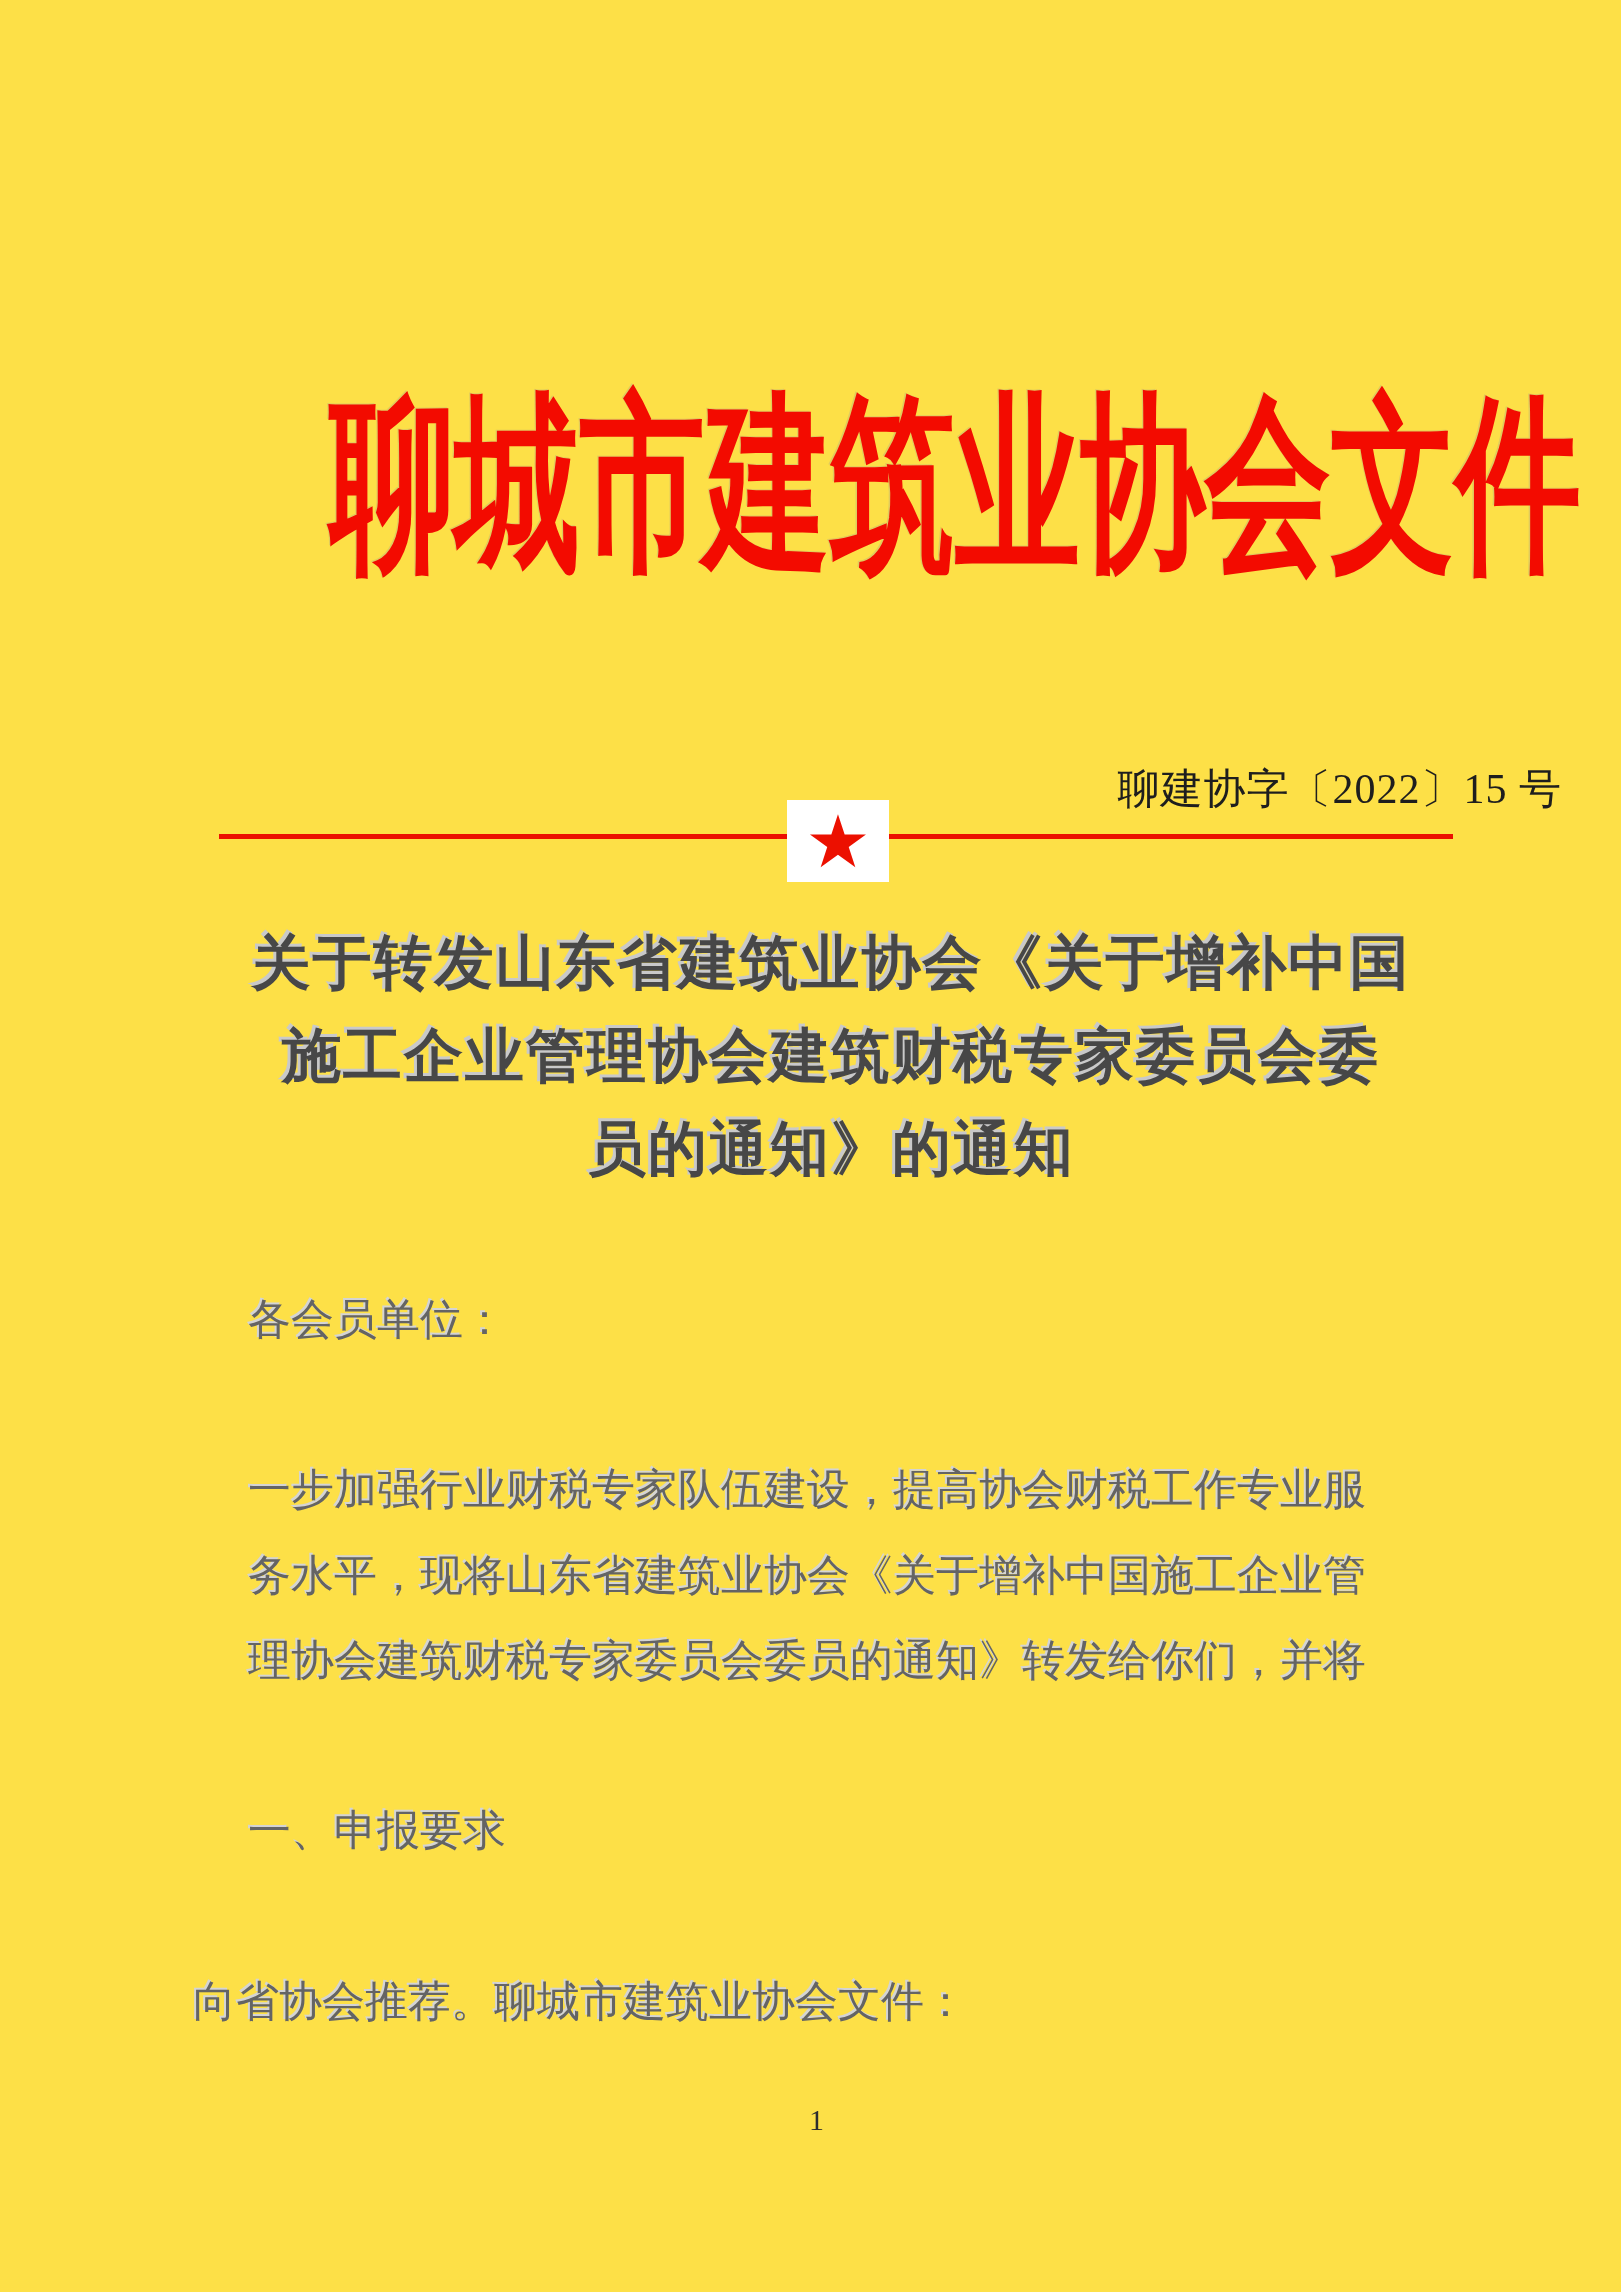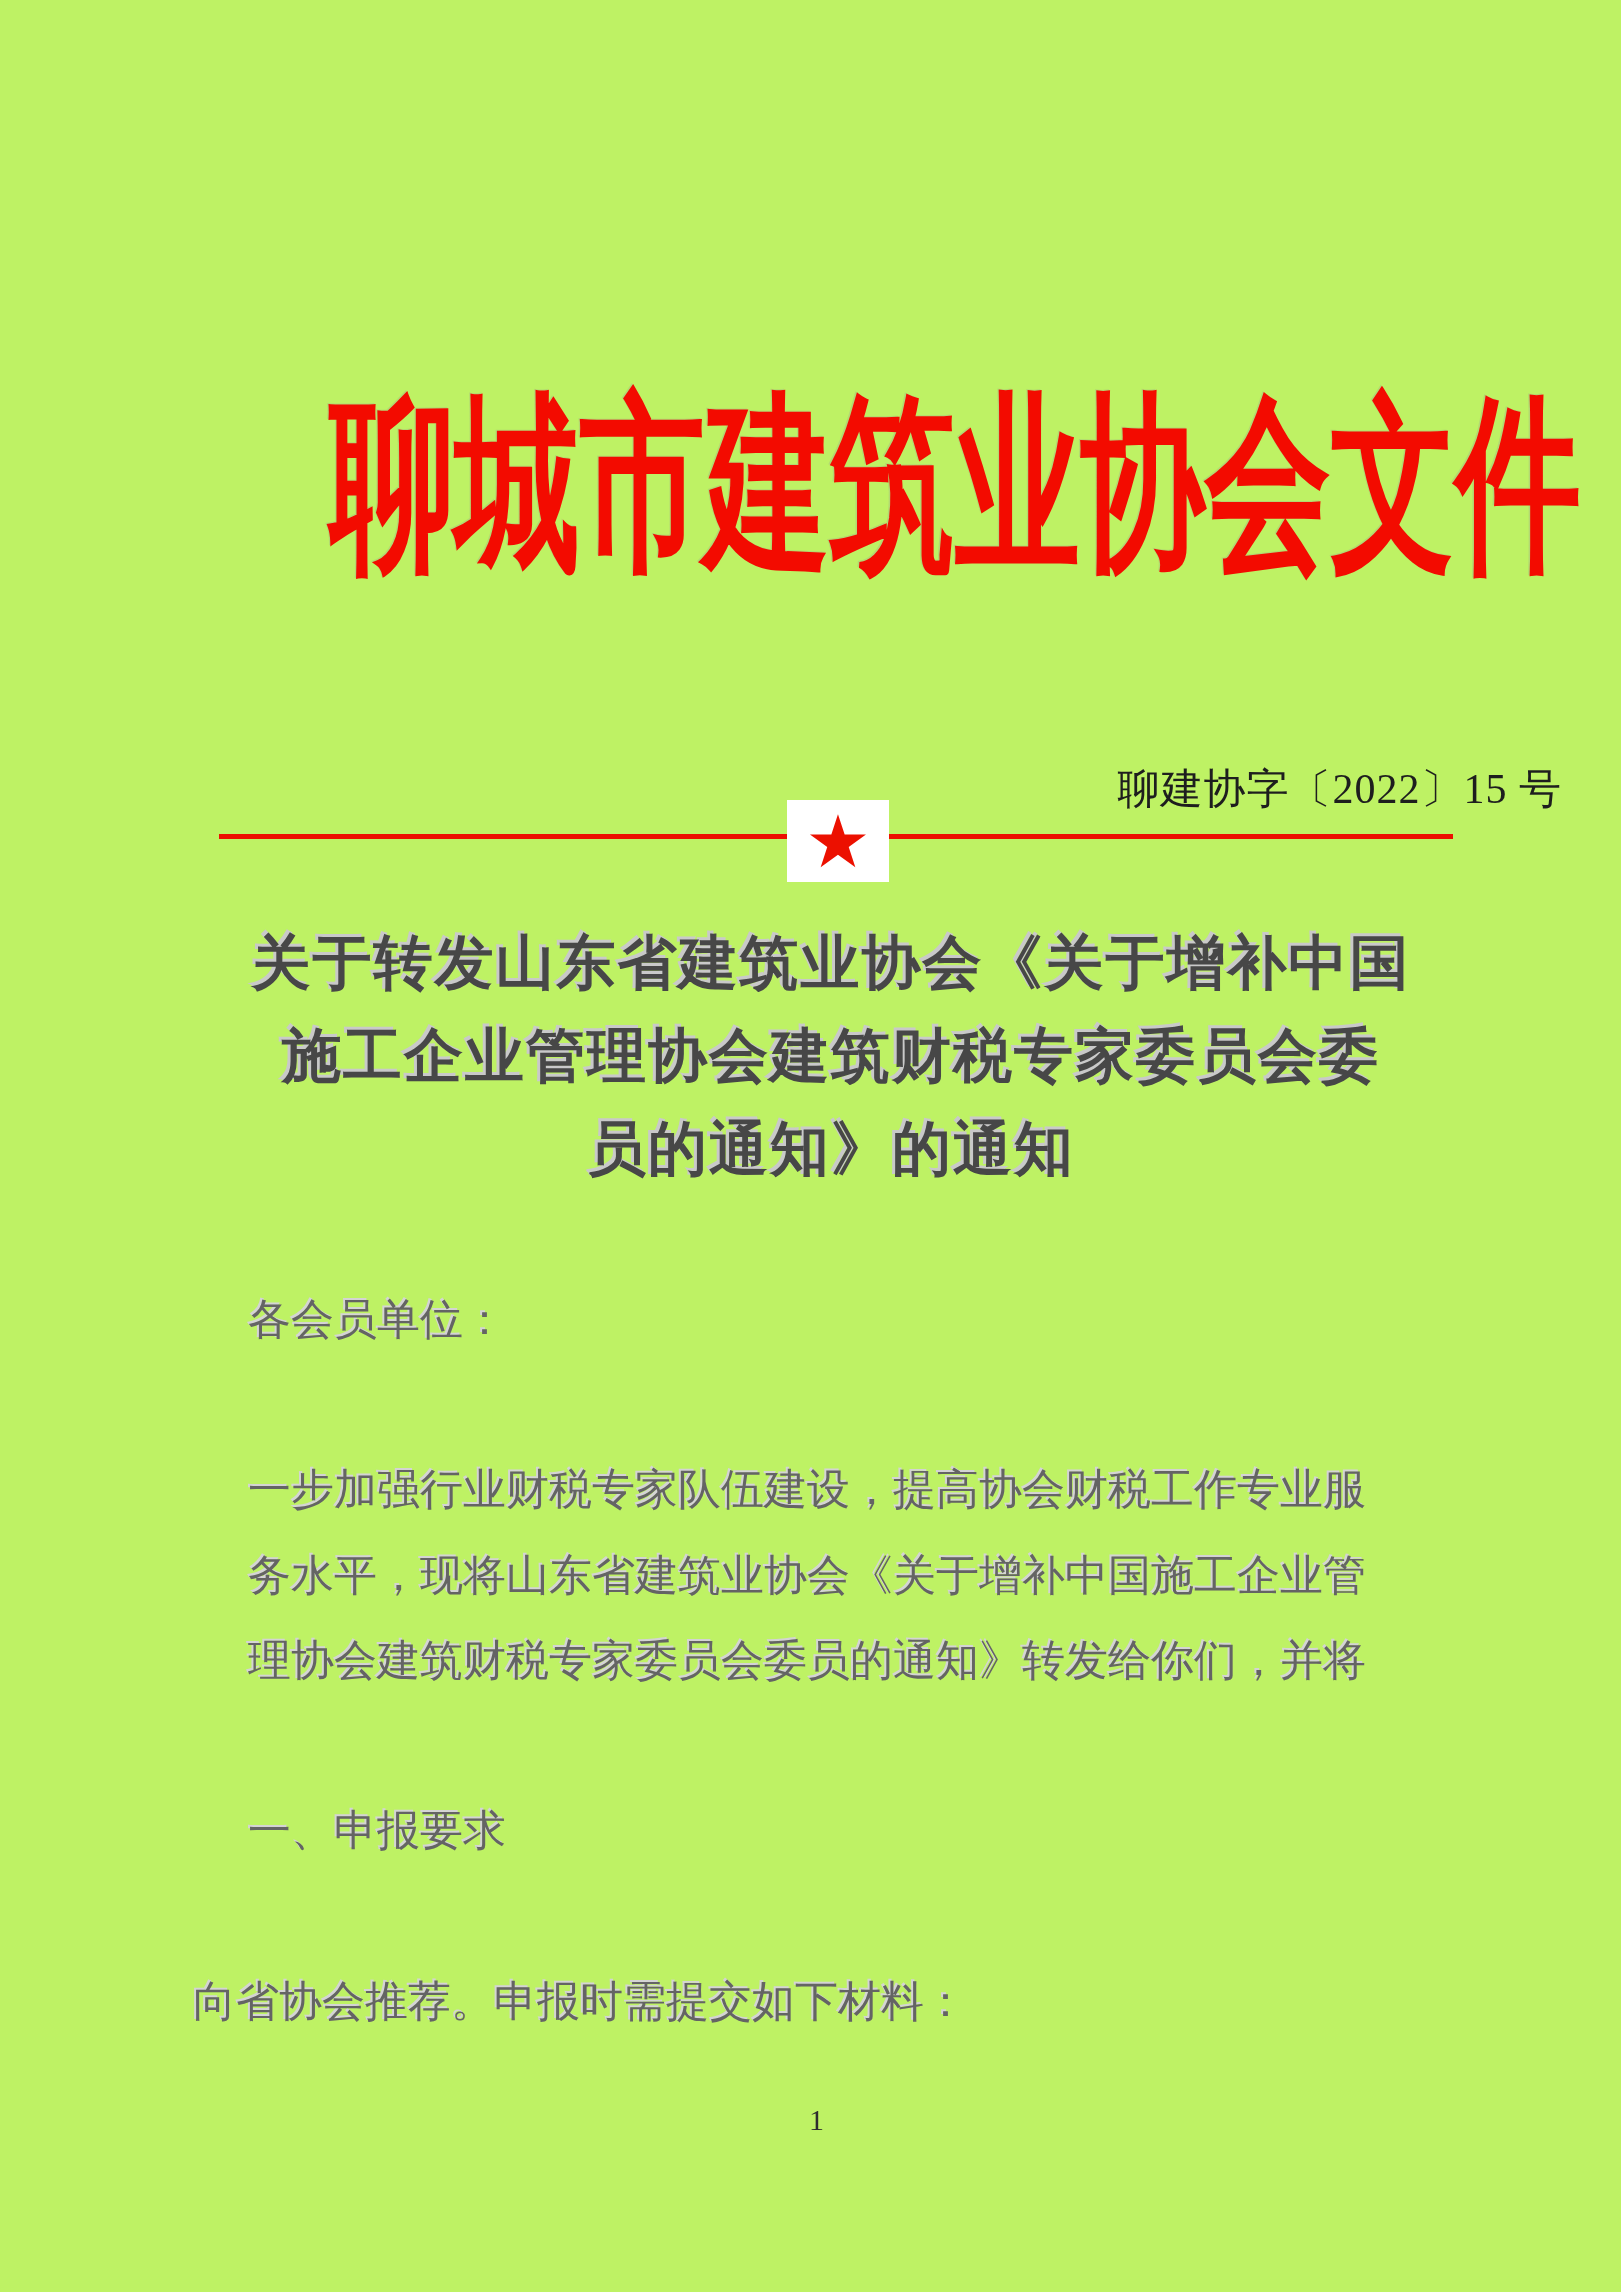--- a/index.html
+++ b/index.html
@@ -4,21 +4,21 @@
 <style>
   html, body {
     margin: 0;
     padding: 0;
     background: #ffffff;
   }
   #page {
     position: relative;
     width: 1621px;
     height: 2293px;
-    background: #bef264;
+    background: #fde047;
     overflow: hidden;
     font-family: "Liberation Serif", "DejaVu Serif", serif;
   }
   
   .org-title-wrap {
     position: absolute;
     left: 0;
     top: 390px;
     width: 1662px;
     text-align: center;
@@ -145,20 +145,20 @@
   <div class="body-line" style="left: 248px; top: 1466px; color: rgb(100, 100, 100);">一步加强行业财税专家队伍建设，提高协会财税工作专业服</div>
 
   <div class="body-line" style="left: 248px; top: 1552px; color: rgb(100, 100, 100);">务水平，现将山东省建筑业协会《关于增补中国施工企业管</div>
 
   <div class="body-line" style="left: 248px; top: 1637px; color: rgb(100, 100, 100);">理协会建筑财税专家委员会委员的通知》转发给你们，并将</div>
 
 
   <div class="body-line" style="left: 248px; top: 1807px; color: rgb(100, 100, 100);">一、申报要求</div>
 
 
-  <div class="body-line" style="left: 193px; top: 1978px; color: rgb(100, 100, 100);">向省协会推荐。申报时需提交如下材料：</div>
+  <div class="body-line" style="left: 193px; top: 1978px; color: rgb(100, 100, 100);">向省协会推荐。聊城市建筑业协会文件：</div>
 
   <div class="page-number-wrap">
     <span class="page-number">1</span>
   </div>
 
 </div>
 
 
 </body></html>

